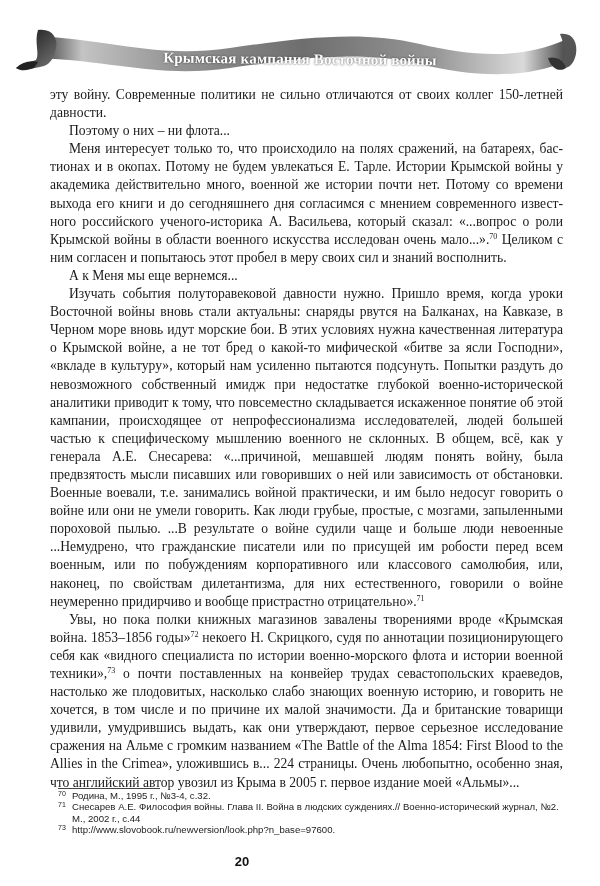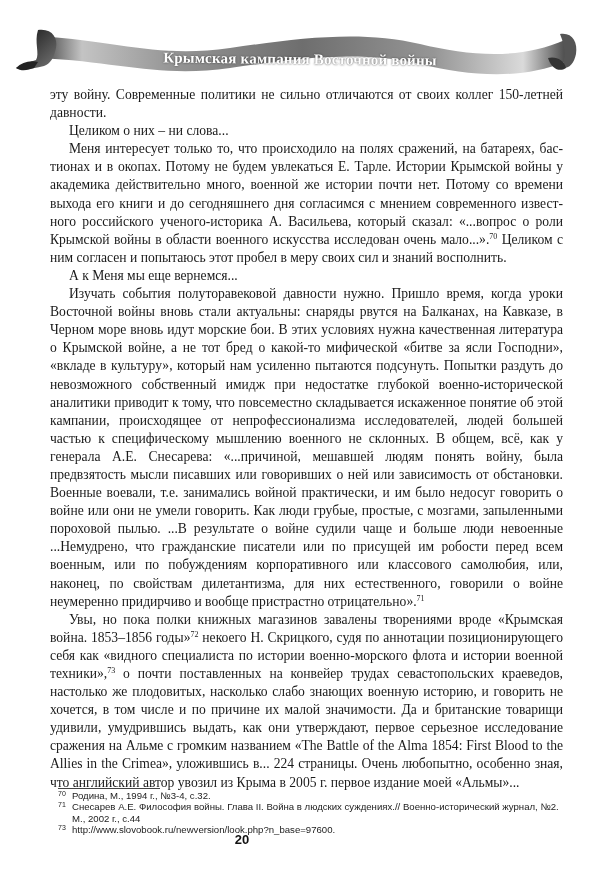--- a/index.html
+++ b/index.html
@@ -82,21 +82,21 @@
   .fn .fn-num {
     position: absolute;
     left: 0;
     top: -2px;
     font-size: 7px;
   }
   .page-number {
     position: absolute;
     left: 0;
     width: 484px;
-    top: 832px;
+    top: 854px;
     text-align: center;
     font-family: "Liberation Sans", sans-serif;
     font-weight: bold;
     font-size: 13px;
     color: #111;
   }
 </style>
 </head>
 <body>
 
@@ -124,28 +124,28 @@
     <path d="M16 50 C 22 44, 30 42, 38 44 L 34 50 C 28 52, 22 54, 16 50 Z" fill="#222"></path>
 
     <path d="M560 16 C 572 14, 578 24, 576 36 C 574 46, 568 52, 560 50 C 566 44, 566 30, 560 16 Z" fill="#555"></path>
     <path d="M548 40 C 556 38, 564 42, 566 50 C 560 54, 552 52, 548 40 Z" fill="#333"></path>
   </svg>
   <div class="banner-title">Крымская кампания Восточной войны</div>
 </div>
 
 <div class="body-text" id="body-text">
     <p class="noindent"><span>эту войну. Современные политики не сильно отличаются от своих коллег 150-летней давности.</span></p>
-    <p><span>Целиком о них – ни слова...</span></p>
+    <p><span>Поэтому о них – ни флота...</span></p>
     <p><span>Меня интересует только то, что происходило на полях сражений, на батареях, бас­тионах и в окопах. Потому не будем увлекаться Е. Тарле. Истории Крымской войны у академика действительно много, военной же истории почти нет. Потому со времени выхода его книги и до сегодняшнего дня согласимся с мнением современного извест­ного российского ученого-историка А. Васильева, который сказал: «...вопрос о роли Крымской войны в области военного искусства исследован очень мало...».</span><sup>70</sup><span> Целиком с ним согласен и попытаюсь этот пробел в меру своих сил и знаний восполнить.</span></p>
     <p><span>А к Меня мы еще вернемся...</span></p>
     <p><span>Изучать события полуторавековой давности нужно. Пришло время, когда уроки Восточной войны вновь стали актуальны: снаряды рвутся на Балканах, на Кавказе, в Черном море вновь идут морские бои. В этих условиях нужна качественная лите­ратура о Крымской войне, а не тот бред о какой-то мифической «битве за ясли Гос­подни», «вкладе в культуру», который нам усиленно пытаются подсунуть. Попытки раздуть до невозможного собственный имидж при недостатке глубокой военно-ис­торической аналитики приводит к тому, что повсеместно складывается искаженное понятие об этой кампании, происходящее от непрофессионализма исследователей, людей большей частью к специфическому мышлению военного не склонных. В об­щем, всё, как у генерала А.Е. Снесарева: «...причиной, мешавшей людям понять вой­ну, была предвзятость мысли писавших или говоривших о ней или зависимость от об­становки. Военные воевали, т.е. занимались войной практически, и им было недосуг говорить о войне или они не умели говорить. Как люди грубые, простые, с мозгами, запыленными пороховой пылью. ...В результате о войне судили чаще и больше люди невоенные ...Немудрено, что гражданские писатели или по присущей им робости пе­ред всем военным, или по побуждениям корпоративного или классового самолюбия, или, наконец, по свойствам дилетантизма, для них естественного, говорили о войне неумеренно придирчиво и вообще пристрастно отрицательно».</span><sup>71</sup></p>
     <p><span>Увы, но пока полки книжных магазинов завалены творениями вроде «Крымская война. 1853–1856 годы»</span><sup>72</sup><span> некоего Н. Скрицкого, судя по аннотации позиционирую­щего себя как «видного специалиста по истории военно-морского флота и истории военной техники»,</span><sup>73</sup><span> о почти поставленных на конвейер трудах севастопольских кра­еведов, настолько же плодовитых, насколько слабо знающих военную историю, и говорить не хочется, в том числе и по причине их малой значимости. Да и британ­ские товарищи удивили, умудрившись выдать, как они утверждают, первое серьез­ное исследование сражения на Альме с громким названием «The Battle of the Alma 1854: First Blood to the Allies in the Crimea», уложившись в... 224 страницы. Очень любопытно, особенно зная, что английский автор увозил из Крыма в 2005 г. первое издание моей «Альмы»...</span></p>
   </div>
 
 <div class="fn-rule"></div>
 
 <div class="footnotes" id="footnotes">
-    <div class="fn"><span class="fn-num">70</span><span>Родина, М., 1994 г., №3-4, с.32.</span></div>
+    <div class="fn"><span class="fn-num">70</span><span>Родина, М., 1995 г., №3-4, с.32.</span></div>
     <div class="fn"><span class="fn-num">71</span><span>Снесарев А.Е. Философия войны. Глава II. Война в людских суждениях.// Военно-исторический журнал, №2. М., 2002 г., с.44</span></div>
     <div class="fn"><span class="fn-num">73</span><span>http://www.slovobook.ru/newversion/look.php?n_base=97600.</span></div>
   </div>
 
 <div class="page-number">20</div>
 
 </body></html>

